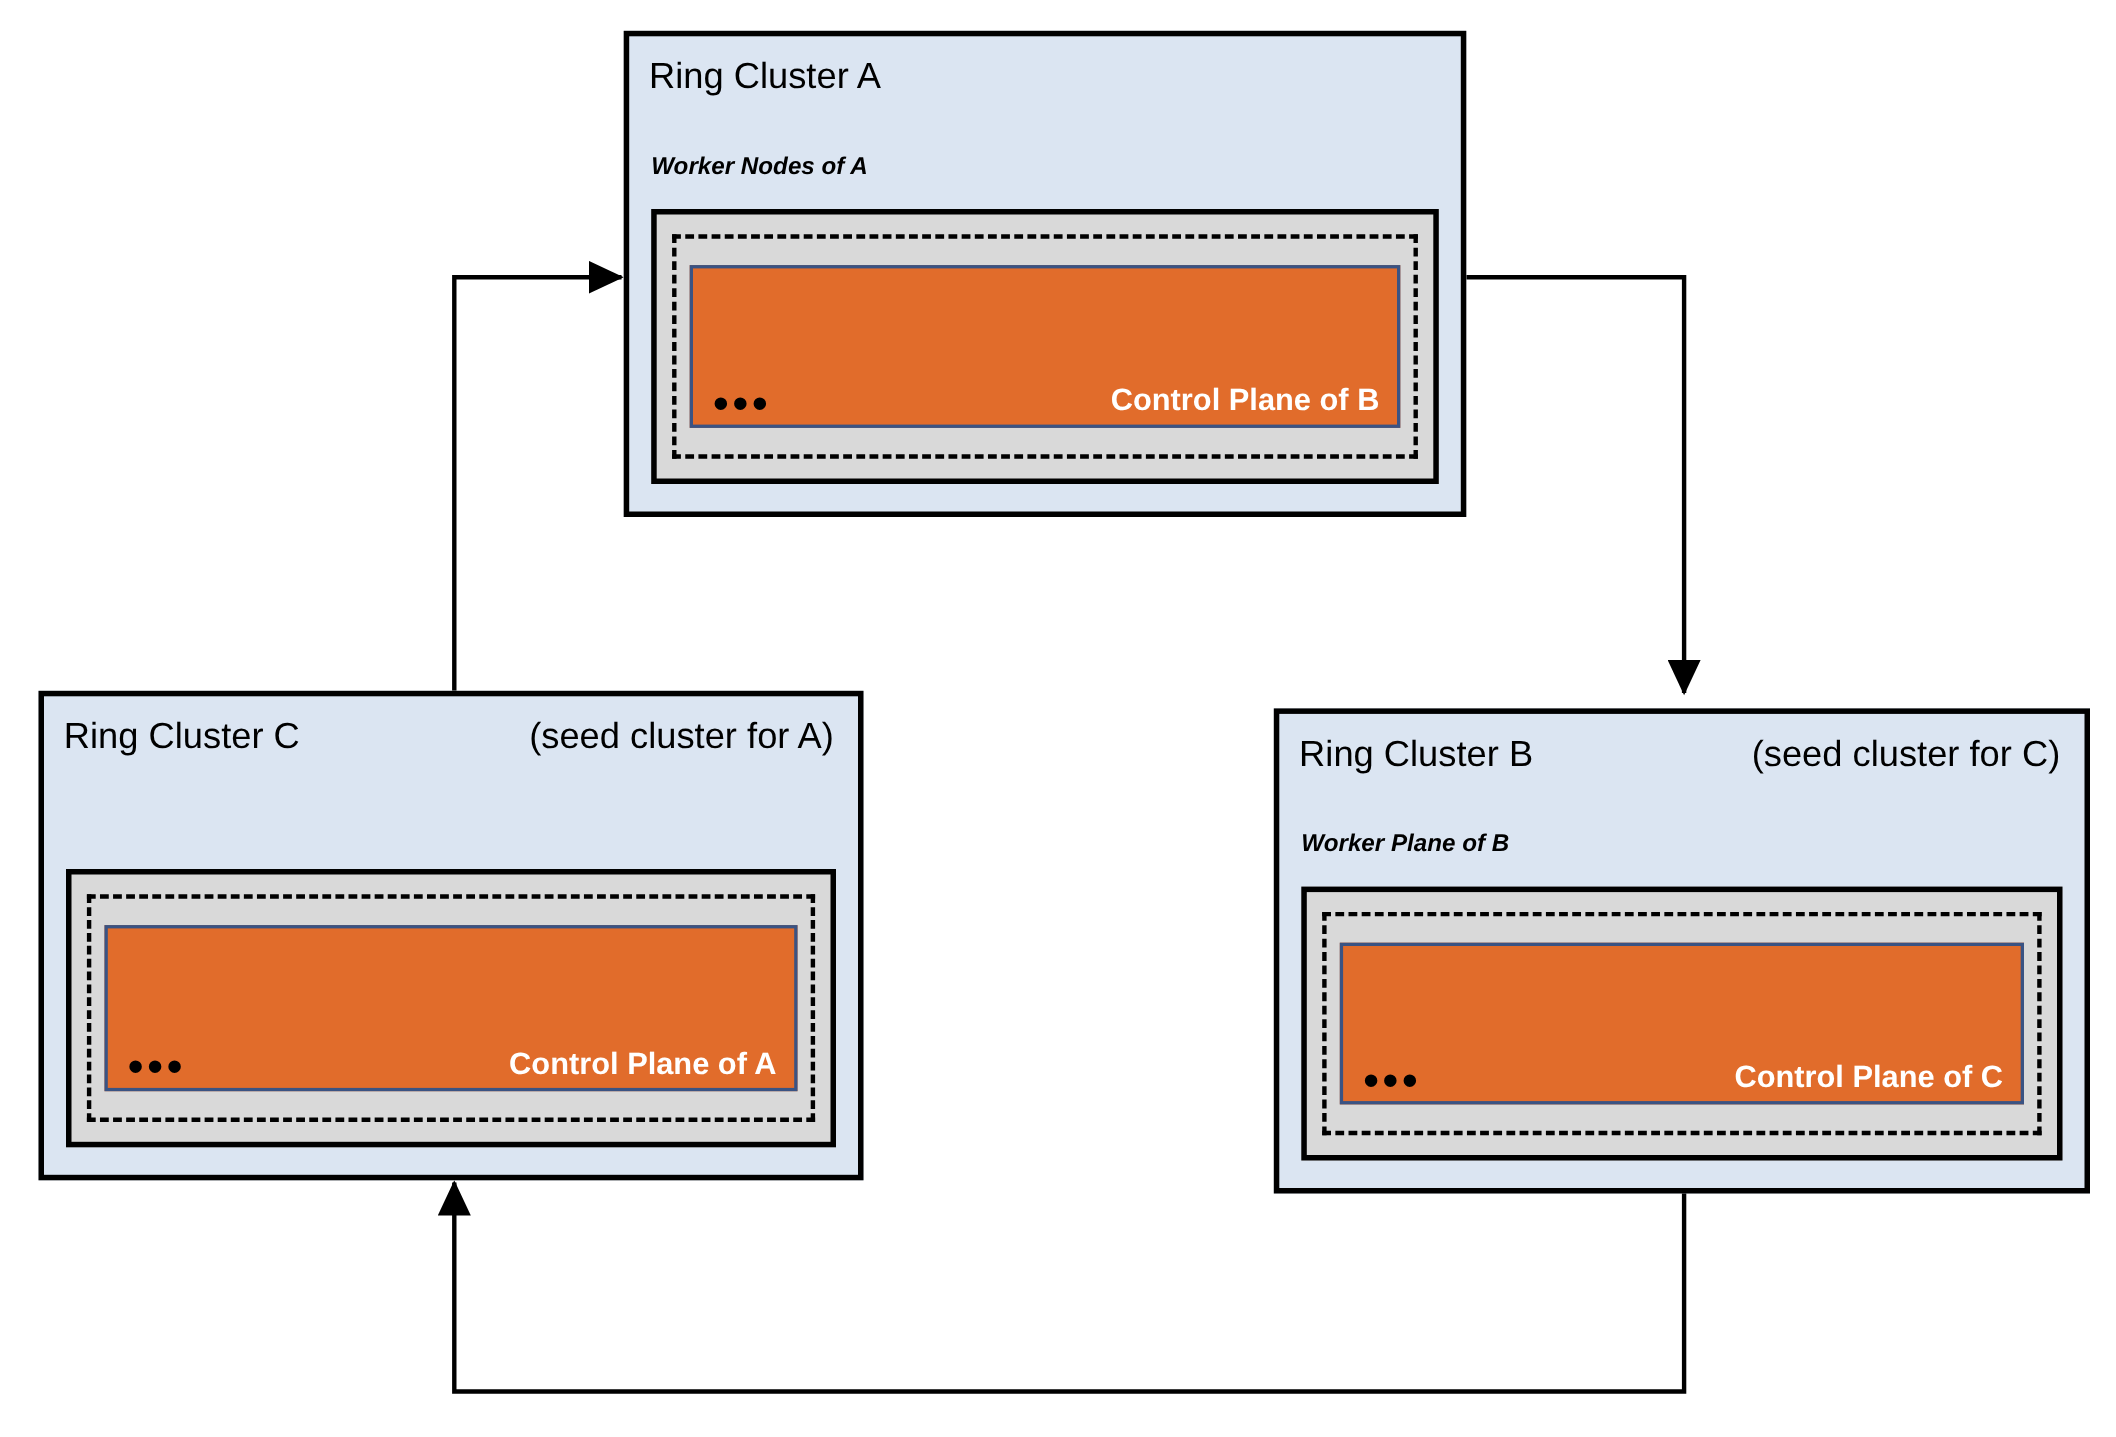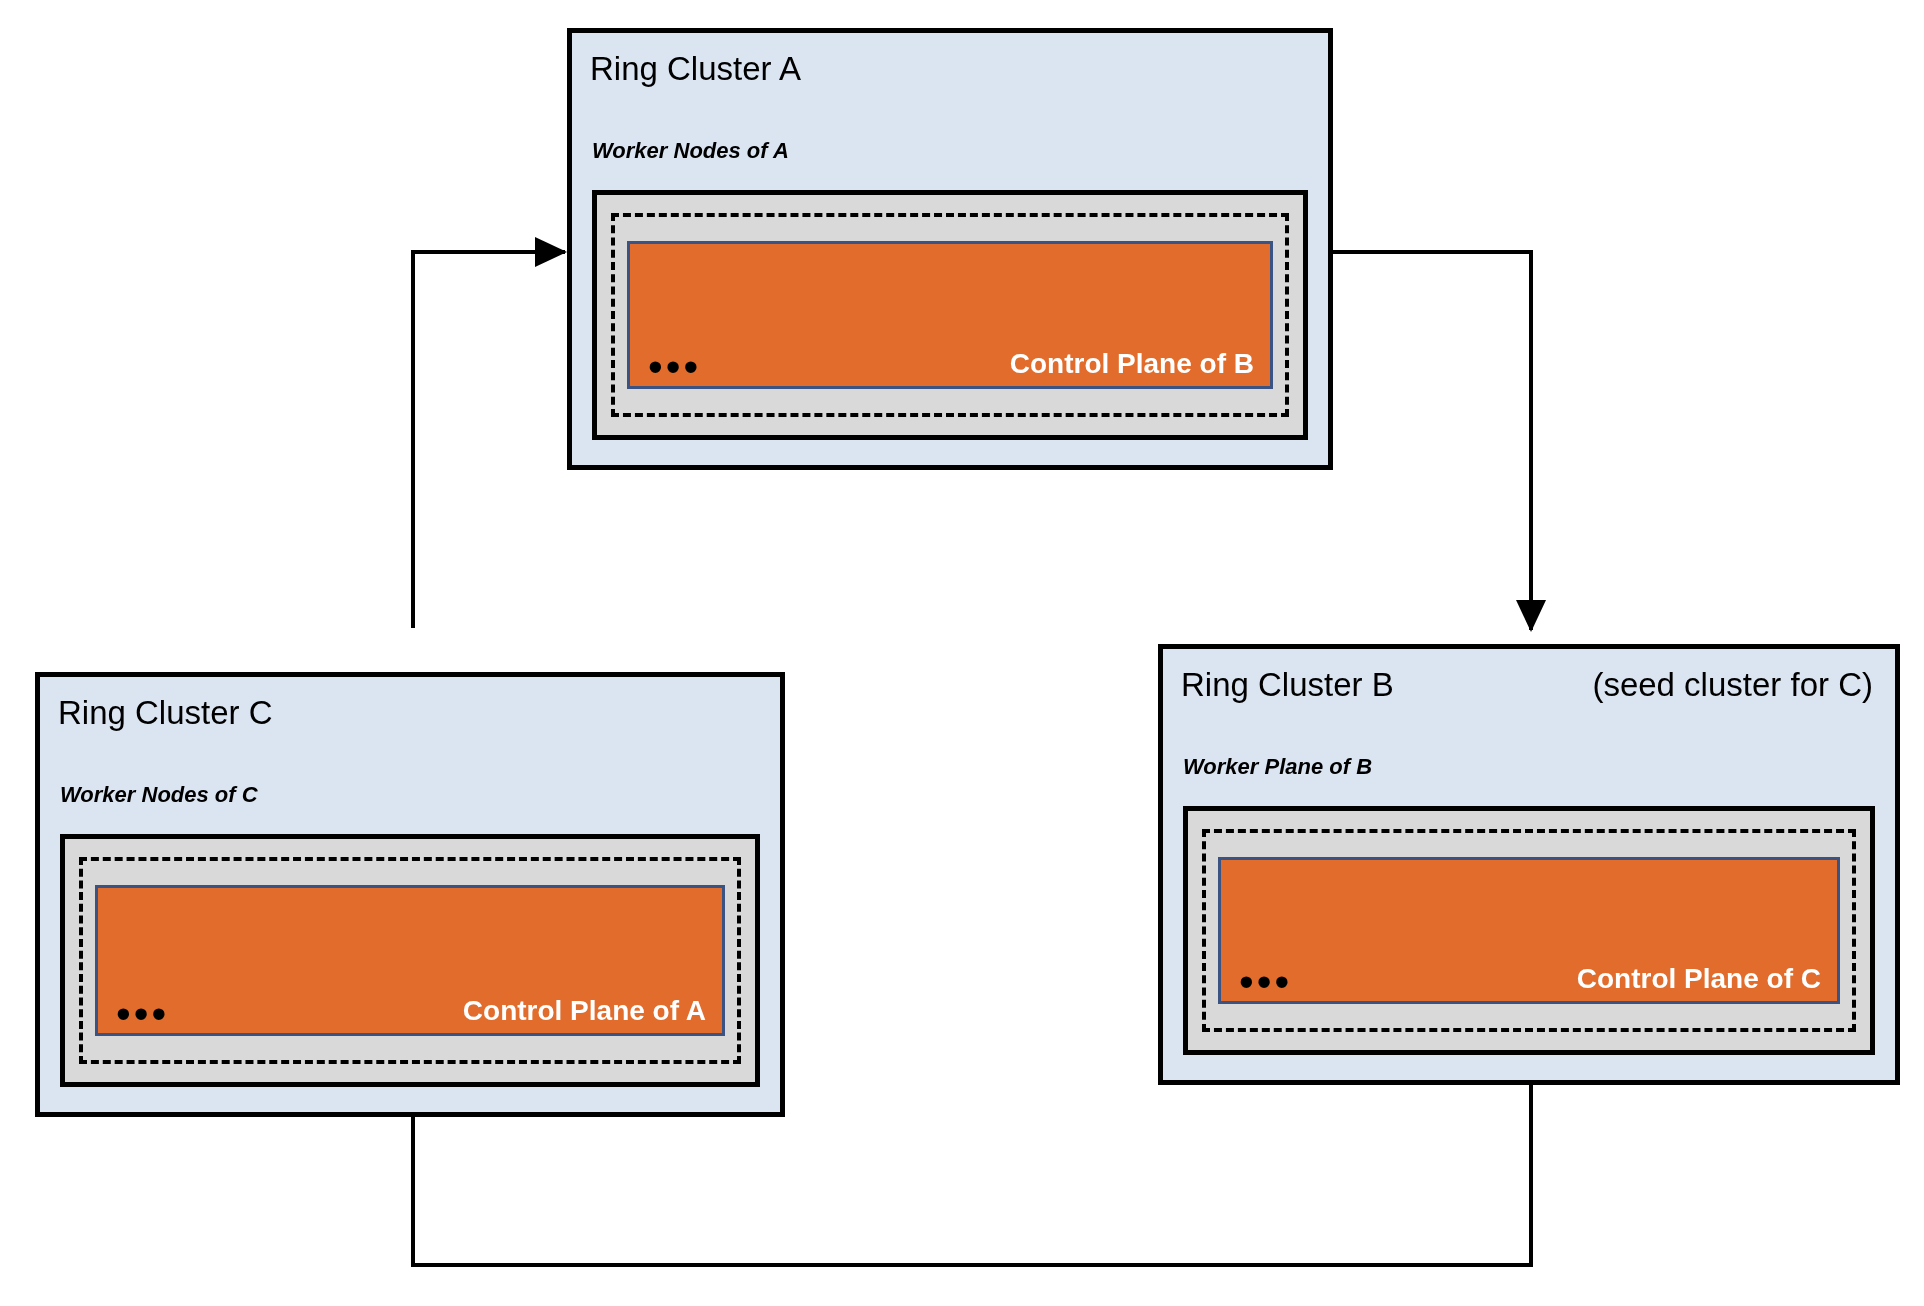--- a/index.html
+++ b/index.html
@@ -12,21 +12,21 @@
   *{margin:0;padding:0;box-sizing:border-box;}
   html,body{width:1924px;height:1306px;background:#ffffff;overflow:hidden;
     font-family:"Liberation Sans","DejaVu Sans",sans-serif;color:#000;}
   .canvas{position:relative;width:1924px;height:1306px;background:#ffffff;border-radius:14px;}
   .arrow-layer{position:absolute;left:0;top:0;width:1924px;height:1306px;}
   .arrow-layer polyline{stroke:var(--line-color);stroke-width:4;fill:none;}
   .arrow-layer .head{fill:var(--line-color);}
 
   .cluster{position:absolute;background:var(--cluster-bg);border:5px solid #000;}
   .cluster-a{left:567px;top:28px;width:766px;height:442px;}
-  .cluster-c{left:35px;top:628px;width:750px;height:445px;margin-top:44px;}
+  .cluster-c{left:35px;top:628px;width:750px;height:445px;}
   .cluster-b{left:1158px;top:644px;width:742px;height:441px;}
 
   .cluster-header{display:flex;justify-content:space-between;align-items:baseline;
     margin:16px 22px 0 18px;font-size:33px;line-height:40px;}
   .cluster-title{white-space:nowrap;}
   .cluster-subtitle{white-space:nowrap;}
   .worker-label{margin:50px 0 0 20px;font-size:22px;font-weight:bold;line-height:24px;font-style:italic;}
 
   .worker-box{position:absolute;left:20px;right:20px;top:157px;bottom:25px;
     background:var(--worker-box-bg);border:5px solid #000;padding:18px 14px;}
@@ -64,22 +64,22 @@
           <span class="dots">•••</span>
           <span class="cp-label">Control Plane of B</span>
         </div>
       </div>
     </div>
   </div>
 
   <div class="cluster cluster-c">
     <div class="cluster-header">
       <span class="cluster-title">Ring Cluster C</span>
+      <span class="cluster-subtitle">(seed cluster for A)</span>
     </div>
-    <div class="worker-label">Worker Nodes of C</div>
     <div class="worker-box">
       <div class="dashed-box">
         <div class="control-plane">
           <span class="dots">•••</span>
           <span class="cp-label">Control Plane of A</span>
         </div>
       </div>
     </div>
   </div>
 

